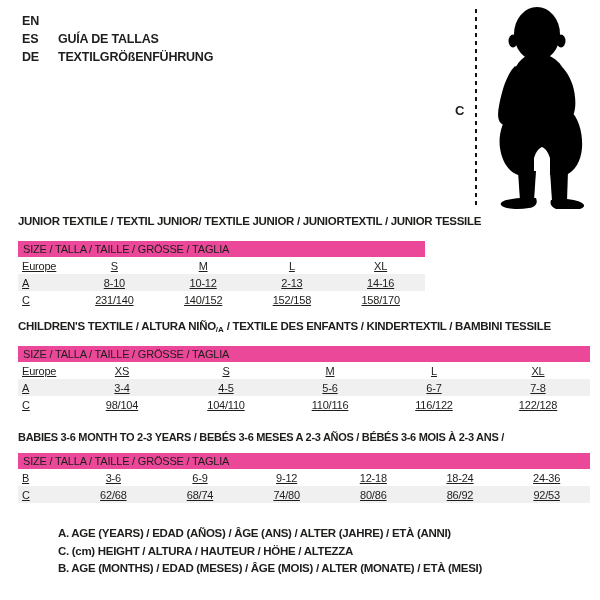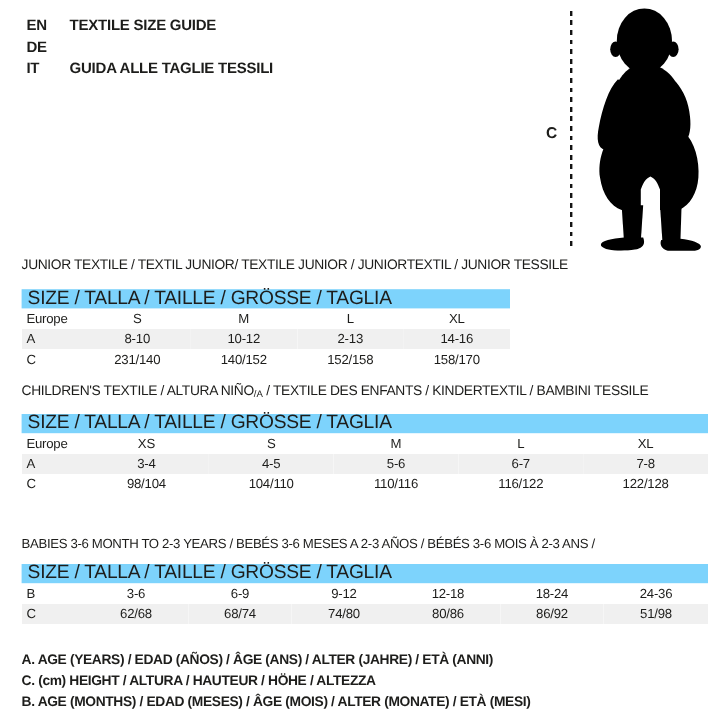--- a/index.html
+++ b/index.html
@@ -25,66 +25,66 @@
   .height-line {
     position:absolute; left:475px; top:9px; width:2px; height:198px;
     background:repeating-linear-gradient(to bottom,#141414 0px,#141414 4px,transparent 4px,transparent 8px);
   }
   .height-label { position:absolute; left:455px; top:103px; font-size:13px; font-weight:700; }
   .baby { position:absolute; left:487px; top:4px; }
 
   
   .content { position:absolute; left:18px; top:212px; width:572px; }
   .sec-title {
-    font-weight:400; font-size:11.5px; letter-spacing:-0.3px; line-height:12px;
+    font-weight:700; font-size:11.5px; letter-spacing:-0.3px; line-height:12px;
     font-stretch:condensed; white-space:nowrap;
   }
   .sub { font-size:8px; vertical-align:-2px; letter-spacing:0; }
   .t1 { margin-top:3px; }
   .t2 { margin-top:12px; }
-  .t3 { margin-top:35px; line-height:15px; font-size:11px; }
+  .t3 { margin-top:17px; line-height:15px; font-size:11px; }
 
   .size-bar {
-    background:#7dd3fc; height:16px; line-height:16px; padding-left:5px;
-    font-size:16px; letter-spacing:-0.2px; font-stretch:condensed;
+    background:#ec4899; height:16px; line-height:16px; padding-left:5px;
+    font-size:11px; letter-spacing:-0.2px; font-stretch:condensed;
   }
   .bar1 { margin-top:14px; width:407px; }
   .bar2 { margin-top:10px; width:572px; }
   .bar3 { margin-top:8px;  width:572px; }
 
   table { border-collapse:collapse; table-layout:fixed; font-size:11px; letter-spacing:-0.2px; font-stretch:condensed; }
   .tbl1 { width:407px; }
   .tbl2, .tbl3 { width:572px; }
-  td { height:17px; text-align:center; padding:0; overflow:hidden; }
+  td { height:17px; text-align:center; padding:0; overflow:hidden;text-decoration:underline; }
   td.lbl { text-align:left; padding-left:4px; }
   col.label-col { width:52px; }
   tr:nth-child(even) { background:#f0f0f0; }
 
-  .notes { margin-top:22px; }
+  .notes { margin-top:22px;margin-left:40px; }
   .note {
     font-weight:700; font-size:11.5px; letter-spacing:-0.3px; line-height:17.5px;
     font-stretch:condensed; white-space:nowrap;
   }
 </style>
 </head>
 <body>
 
 <div class="page">
 
   <div class="lang-block">
     <div class="lang-row">
       <span class="lang-code">EN</span>
-      <span class="lang-title">TEXTILE SIZE GUIDE</span>
+    </div>
+    <div class="lang-row">
+      <span class="lang-code">ES</span>
+      <span class="lang-title">GUÍA DE TALLAS</span>
     </div>
     <div class="lang-row">
       <span class="lang-code">DE</span>
-    </div>
-    <div class="lang-row">
-      <span class="lang-code">IT</span>
-      <span class="lang-title">GUIDA ALLE TAGLIE TESSILI</span>
+      <span class="lang-title">TEXTILGRÖßENFÜHRUNG</span>
     </div>
   </div>
 
   <div class="height-line"></div>
   <div class="height-label">C</div>
 
   <svg class="baby" width="110" height="205" viewBox="0 0 110 205" aria-hidden="true">
     <g fill="#000000">
       <ellipse cx="50" cy="30" rx="23" ry="27"></ellipse>
       <ellipse cx="26" cy="37" rx="4.5" ry="6.5"></ellipse>
@@ -200,21 +200,21 @@
           <td>18-24</td>
           <td>24-36</td>
         </tr>
         <tr>
           <td class="lbl">C</td>
           <td>62/68</td>
           <td>68/74</td>
           <td>74/80</td>
           <td>80/86</td>
           <td>86/92</td>
-          <td>51/98</td>
+          <td>92/53</td>
         </tr>
       </tbody>
     </table>
 
     <div class="notes">
       <div class="note">A. AGE (YEARS) / EDAD (AÑOS) / ÂGE (ANS) / ALTER (JAHRE) / ETÀ (ANNI)</div>
       <div class="note">C. (cm) HEIGHT / ALTURA / HAUTEUR / HÖHE / ALTEZZA</div>
       <div class="note">B. AGE (MONTHS) / EDAD (MESES) / ÂGE (MOIS) / ALTER (MONATE) / ETÀ (MESI)</div>
     </div>
 

